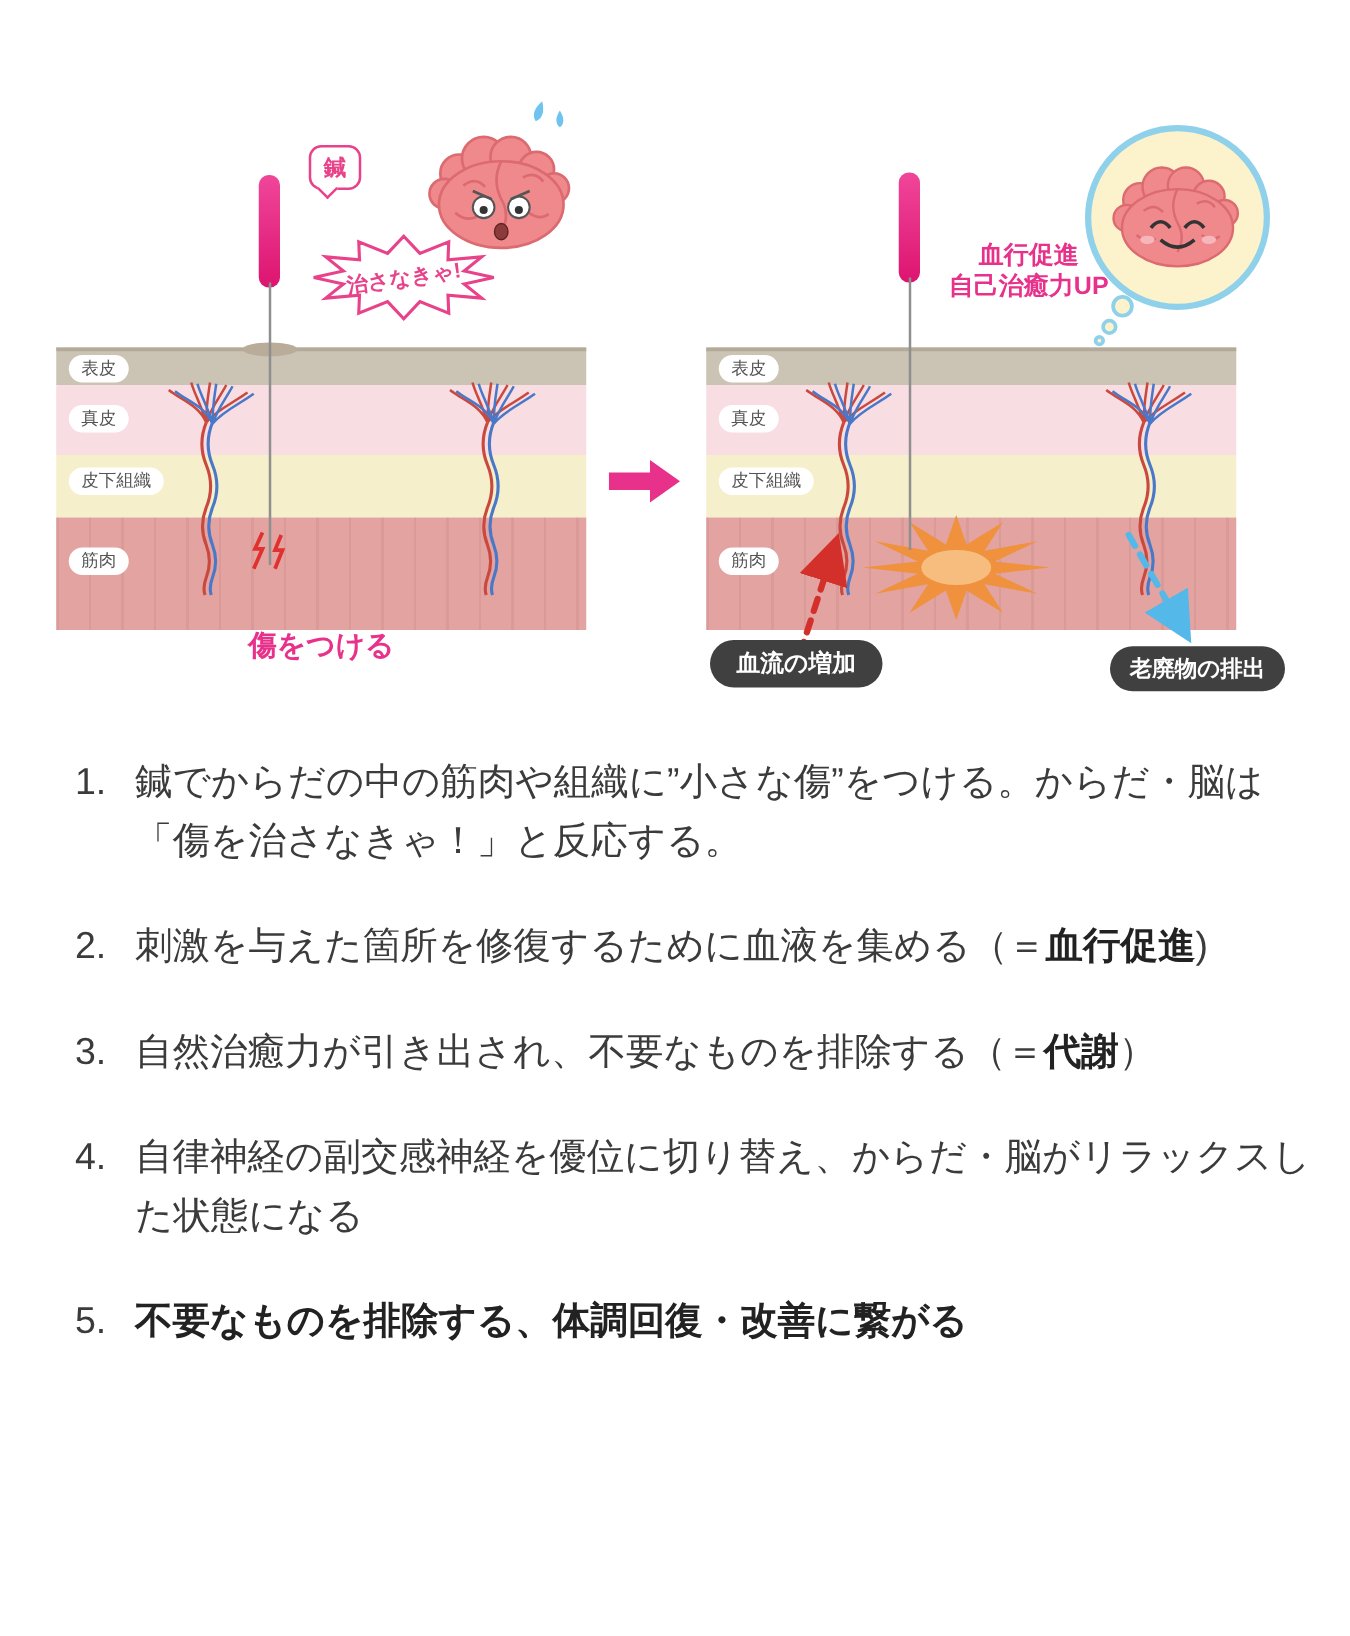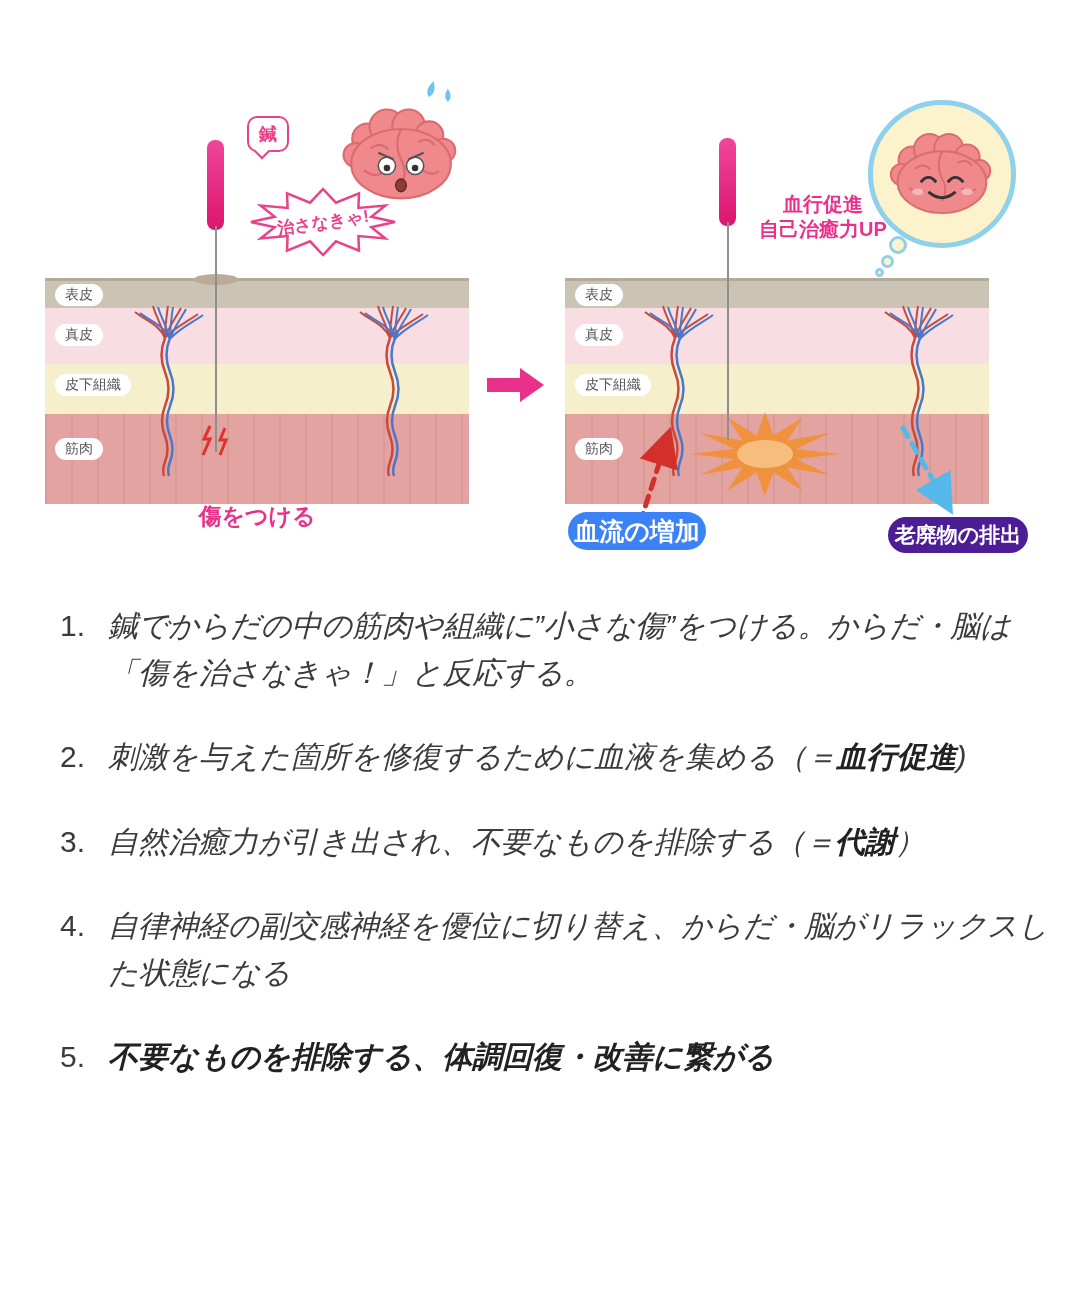--- a/index.html
+++ b/index.html
@@ -50,28 +50,28 @@
                background:#fcf3cd;border:5px solid #8fd0ea;box-sizing:border-box;z-index:6;
                display:flex;align-items:center;justify-content:center;}
   .tb1,.tb2,.tb3{position:absolute;border-radius:50%;background:#fcf3cd;border:3px solid #8fd0ea;
                box-sizing:border-box;z-index:6;}
   .tb1{left:889px;top:236px;width:18px;height:18px;}
   .tb2{left:881px;top:255px;width:13px;height:13px;}
   .tb3{left:875px;top:268px;width:9px;height:9px;}
 
   .badge{position:absolute;color:#fff;font-weight:bold;display:flex;align-items:center;justify-content:center;
          z-index:8;white-space:nowrap;}
-  .badge-red{left:568px;top:512px;width:138px;height:38px;border-radius:19px;background:#3b82f6;font-size:25px;}
-  .badge-blue{left:888px;top:517px;width:140px;height:36px;border-radius:18px;background:#4c1d95;font-size:21px;}
+  .badge-red{left:568px;top:512px;width:138px;height:38px;border-radius:19px;background:#404040;font-size:19px;}
+  .badge-blue{left:888px;top:517px;width:140px;height:36px;border-radius:18px;background:#404040;font-size:18px;}
 
   
   .list{margin:38px 28px 0 60px;}
   .list-item{display:flex;margin-bottom:38px;font-size:30px;line-height:1.55;}
   .list-item .num{flex:none;width:48px;}
-  .list-item .txt{margin:0;flex:1;font-style:italic;}
+  .list-item .txt{margin:0;flex:1;}
   .list-item b{font-weight:bold;color:#222;}
 </style>
 </head>
 <body>
 
 <svg aria-hidden="true" style="position:absolute;width:0;height:0;overflow:hidden">
   <defs>
     <path id="fan-path" fill="none" d="M0,52 C-6,38 -20,34 -30,26 M0,52 C-4,38 -10,28 -12,20 M0,52 C0,36 2,28 3,20 M0,52 C5,38 12,30 16,22 M0,52 C8,42 22,36 33,28"></path>
     <path id="trunk-path" fill="none" d="M0,52 q-7,17 0,34 q7,17 0,34 q-6,15 0,30 q5,13 0,26 q-3,8 -1,14"></path>
     <g id="vessel-tree">

